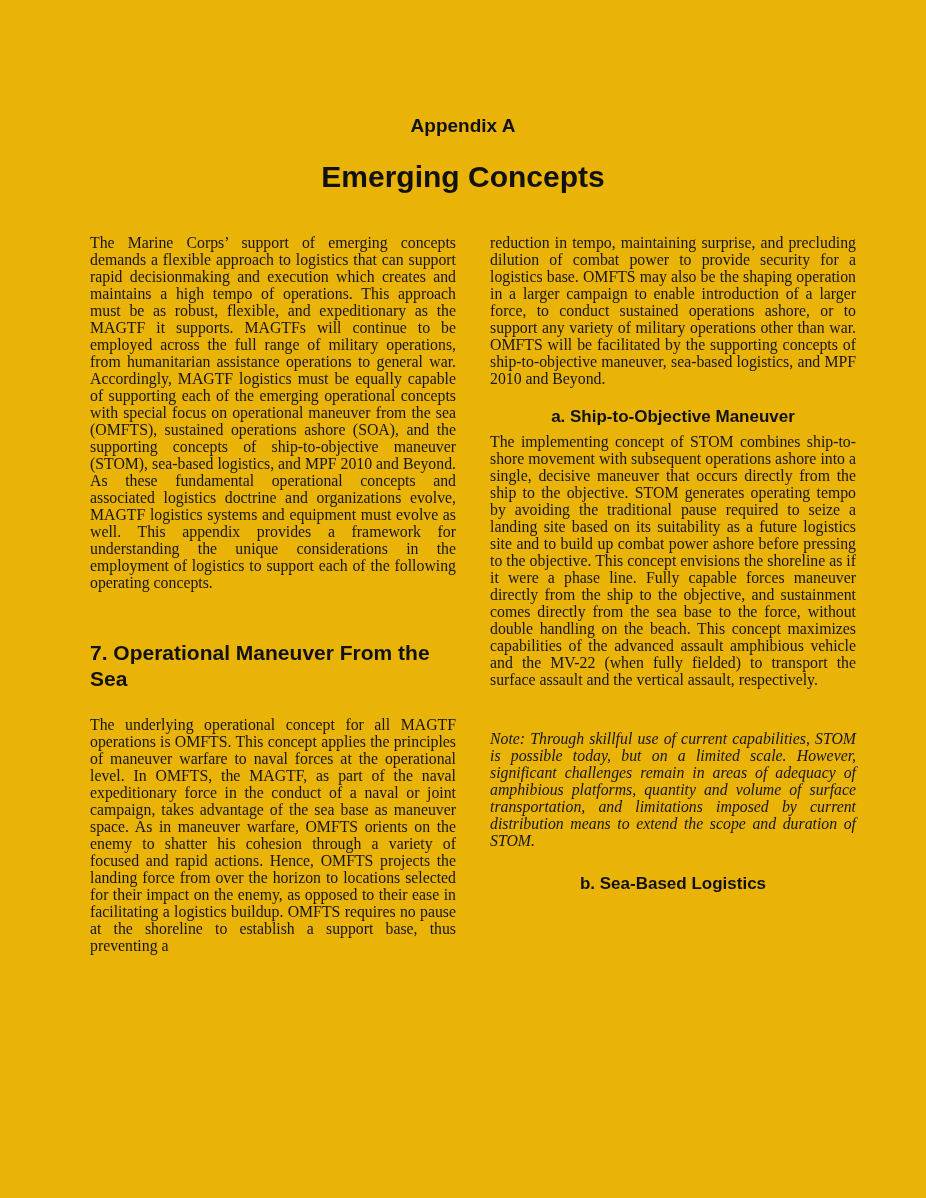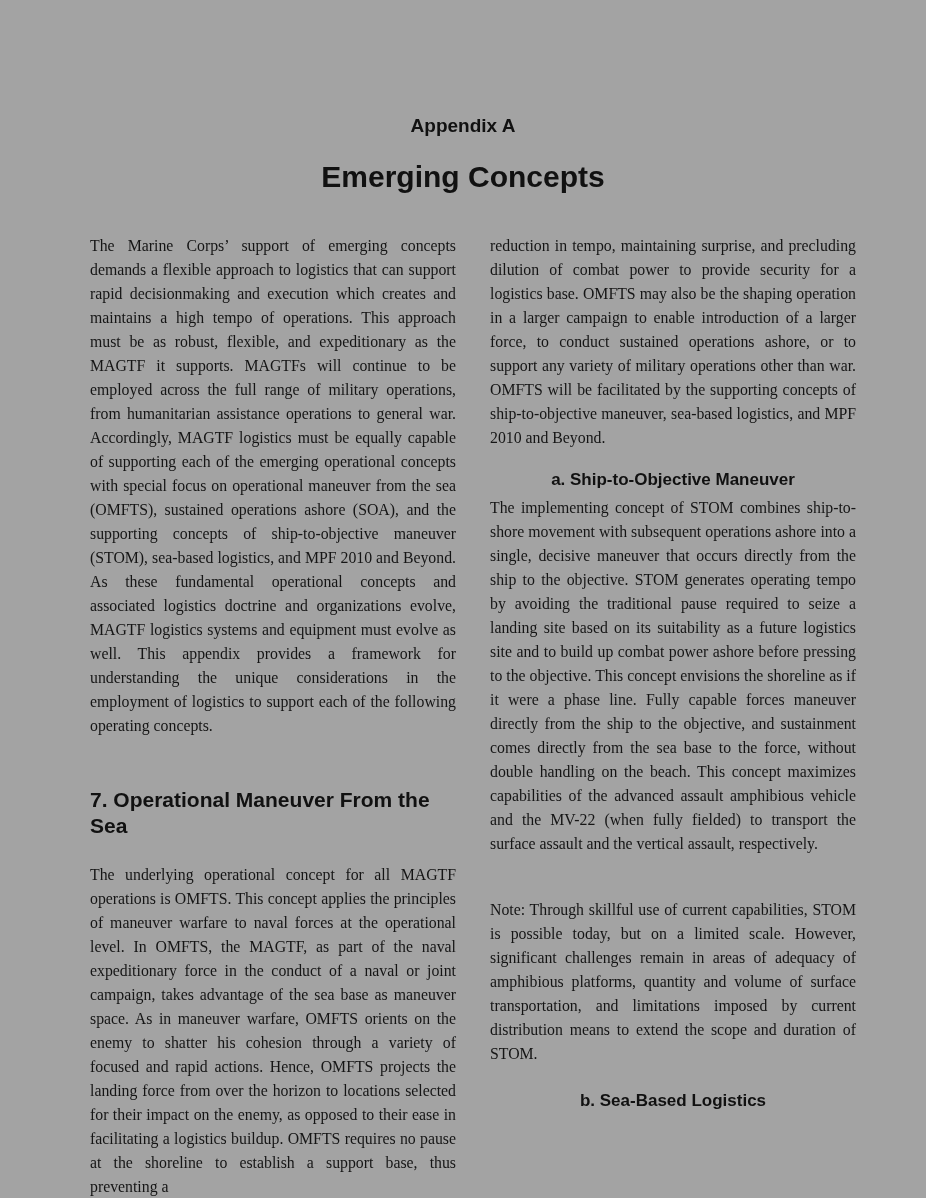--- a/index.html
+++ b/index.html
@@ -4,21 +4,21 @@
 <style>
   html, body {
     margin: 0;
     padding: 0;
     background: #ffffff;
   }
   .page {
     position: relative;
     width: 926px;
     height: 1198px;
-    background: #a3a3a3;
+    background: #eab308;
     color: #151515;
     font-family: "Liberation Serif", serif;
     overflow: hidden;
     box-sizing: border-box;
   }
   .appendix-label {
     margin: 0;
     padding-top: 114px;
     text-align: center;
     font-family: "Liberation Sans", sans-serif;
@@ -42,21 +42,21 @@
     padding: 40px 70px 0 90px;
     box-sizing: border-box;
   }
   .col {
     width: 366px;
     flex: 0 0 366px;
   }
   .col p {
     margin: 0;
     font-size: 15.8px;
-    line-height: 24px;
+    line-height: 17px;
     text-align: justify;
     color: #151515;
   }
   .section-heading {
     margin: 49px 0 24px 0;
     font-family: "Liberation Sans", sans-serif;
     font-weight: bold;
     font-size: 21px;
     line-height: 26px;
     color: #111;
@@ -69,20 +69,21 @@
     font-size: 17px;
     line-height: 21px;
     color: #111;
     text-align: center;
   }
   .sub-heading.b {
     margin-top: 24px;
   }
   .note-paragraph {
     margin-top: 42px !important;
+    font-style: italic;
   }
 </style>
 </head>
 <body>
 
 <div class="page">
 
   <h3 class="appendix-label">Appendix A</h3>
 
   <h1 class="doc-title">Emerging Concepts</h1>

